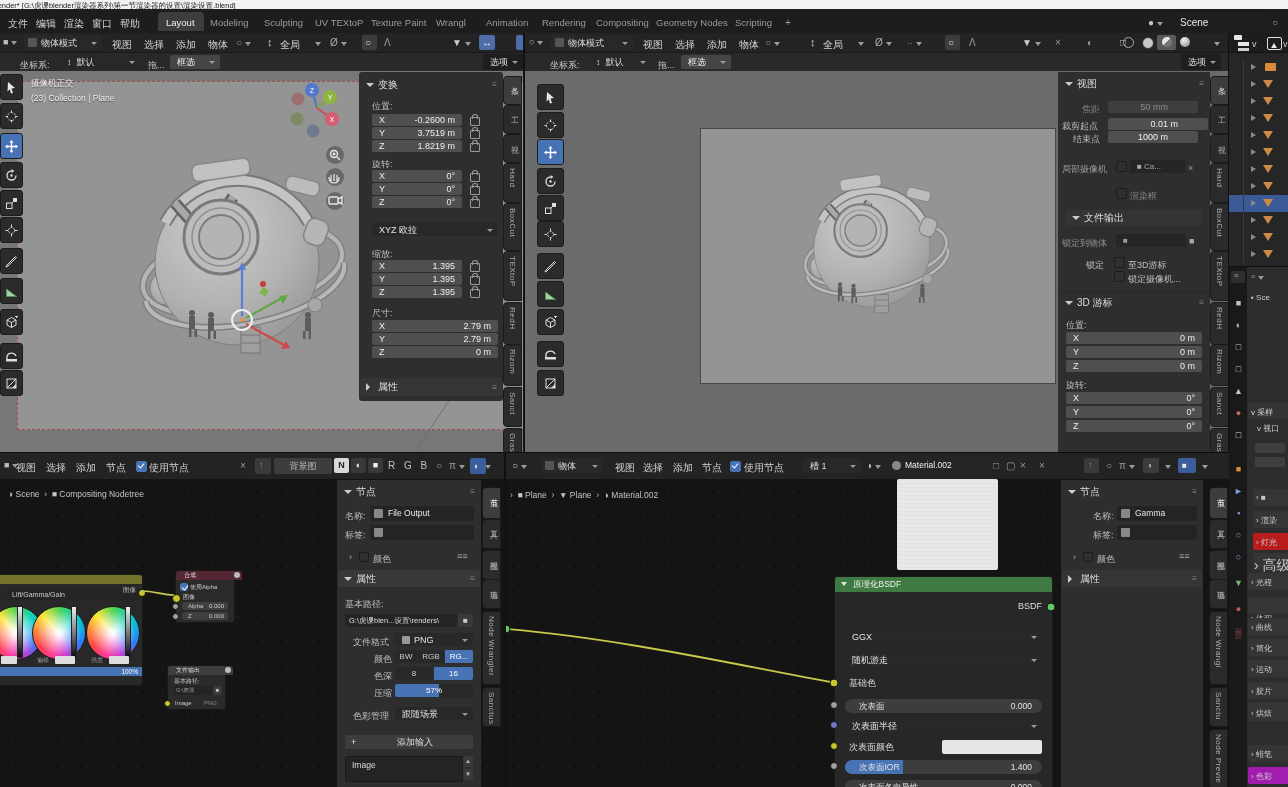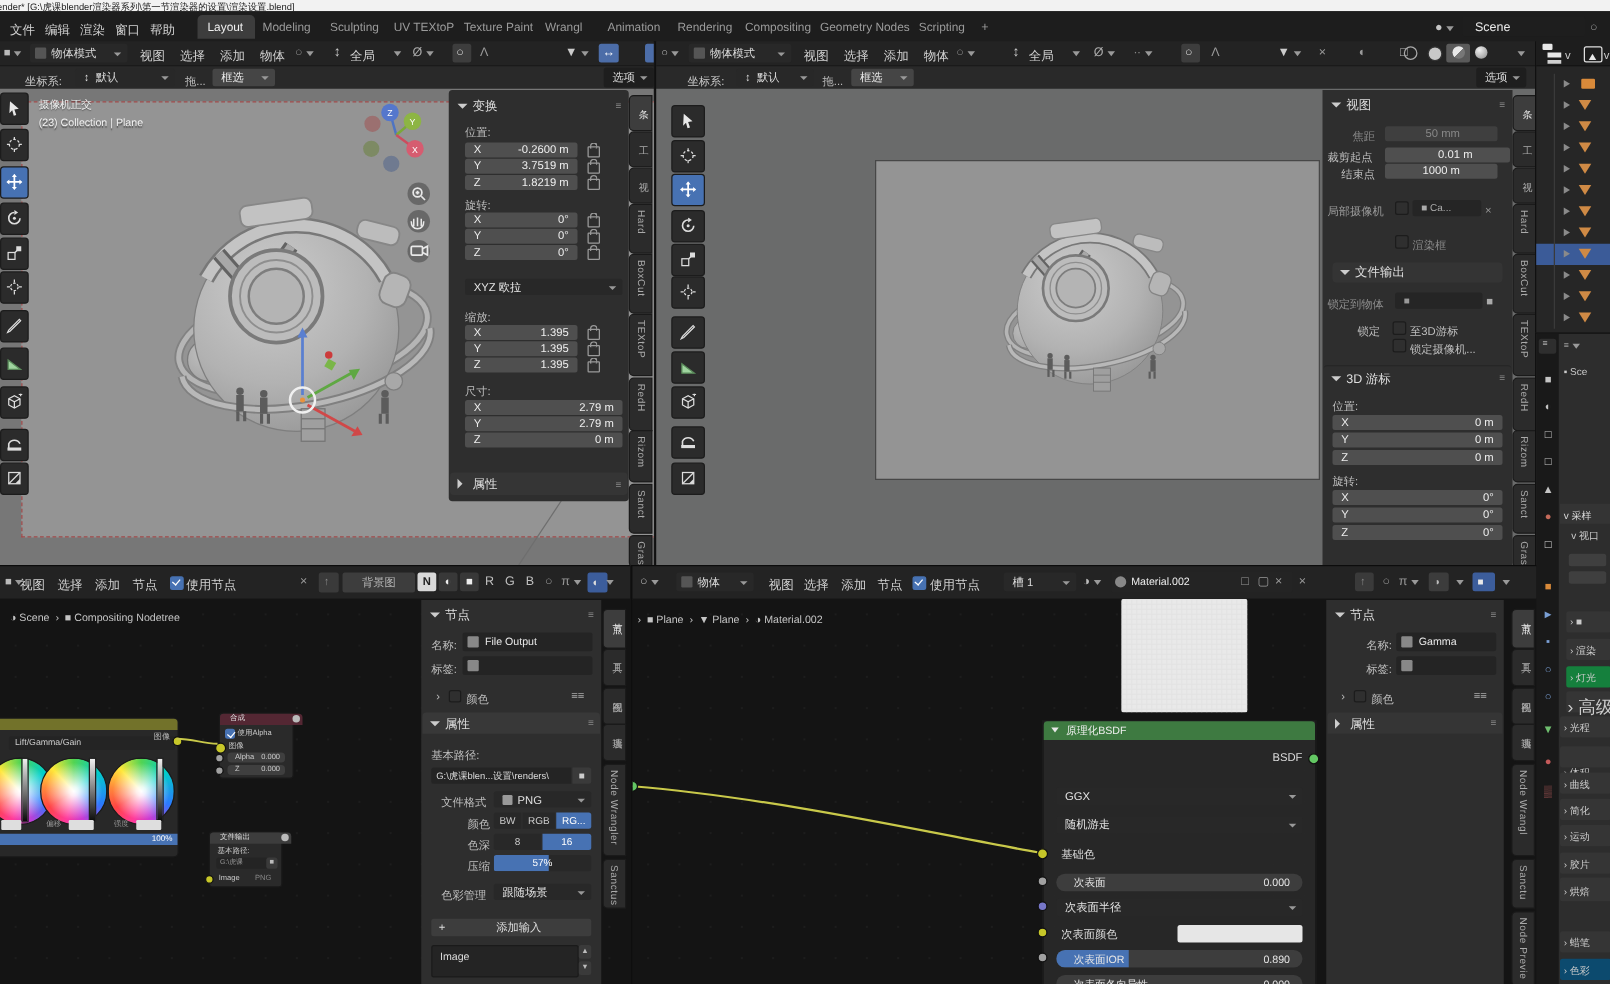--- a/index.html
+++ b/index.html
@@ -721,21 +721,21 @@
       <span style="position:absolute;left:9px;top:2px;color:#ccc;font-size:8px">v 视口</span>
     </div>
     <div class="ab" style="left: 26px; top: 176px; width: 30px; height: 10px; background: rgb(63, 63, 63); border-radius: 2px;"></div>
     <div class="ab" style="left: 26px; top: 190px; width: 30px; height: 10px; background: rgb(63, 63, 63); border-radius: 2px;"></div>
     <div class="ab" style="left: 24px; top: 222px; width: 36px; height: 17px; background: rgb(53, 53, 53); border-radius: 2px;">
       <span style="position:absolute;left:3px;top:4px;color:#ccc;font-size:8px;white-space:nowrap">› ■</span>
     </div>
     <div class="ab" style="left: 24px; top: 244px; width: 36px; height: 17px; background: rgb(53, 53, 53); border-radius: 2px;">
       <span style="position:absolute;left:3px;top:4px;color:#ccc;font-size:8px;white-space:nowrap">› 渲染</span>
     </div>
-    <div class="ab" style="left: 24px; top: 266px; width: 36px; height: 17px; background: #15803d; border-radius: 2px;">
+    <div class="ab" style="left: 24px; top: 266px; width: 36px; height: 17px; background: #b91c1c; border-radius: 2px;">
       <span style="position:absolute;left:3px;top:4px;color:#ccc;font-size:8px;white-space:nowrap">› 灯光</span>
     </div>
     <div class="ab" style="left: 24px; top: 286px; width: 36px; height: 17px; background: rgb(53, 53, 53); border-radius: 2px;">
       <span style="position:absolute;left:1px;top:4px;color:#ccc;font-size:14px;white-space:nowrap">› 高级</span>
     </div>
     <div class="ab" style="left: 19px; top: 306px; width: 41px; height: 17px; background: rgb(53, 53, 53); border-radius: 2px;">
       <span style="position:absolute;left:3px;top:4px;color:#ccc;font-size:8px;white-space:nowrap">› 光程</span>
     </div>
     <div class="ab" style="left: 19px; top: 330px; width: 41px; height: 17px; background: rgb(53, 53, 53); border-radius: 2px;">
       <span style="position:absolute;left:3px;top:16px;color:#ccc;font-size:8px;white-space:nowrap">› 体积</span>
@@ -754,21 +754,21 @@
     </div>
     <div class="ab" style="left: 19px; top: 435px; width: 41px; height: 17px; background: rgb(53, 53, 53); border-radius: 2px;">
       <span style="position:absolute;left:3px;top:4px;color:#ccc;font-size:8px;white-space:nowrap">› 性能</span>
     </div>
     <div class="ab" style="left: 19px; top: 437px; width: 52px; height: 17px; background: rgb(53, 53, 53); border-radius: 2px; padding-left: 15px;">
       <span style="position:absolute;left:3px;top:4px;color:#ccc;font-size:8px;white-space:nowrap">› 烘焙</span>
     </div>
     <div class="ab" style="left: 19px; top: 478px; width: 41px; height: 17px; background: rgb(53, 53, 53); border-radius: 2px;">
       <span style="position:absolute;left:3px;top:4px;color:#ccc;font-size:8px;white-space:nowrap">› 蜡笔</span>
     </div>
-    <div class="ab" style="left: 19px; top: 500px; width: 41px; height: 17px; background: #0c4a6e; border-radius: 2px;">
+    <div class="ab" style="left: 19px; top: 500px; width: 41px; height: 17px; background: #a21caf; border-radius: 2px;">
       <span style="position:absolute;left:3px;top:4px;color:#ccc;font-size:8px;white-space:nowrap">› 色彩</span>
     </div>
   </div>
 
 <div id="comp" class="ab" style="left:0;top:452px;width:504px;height:335px;background:#141414;border-top:1px solid #0c0c0c">
  <div class="ab" style="left:0;top:0;width:504px;height:26px;background:#232323;border-bottom:1px solid #161616">
   <div class="tx" style="left:4px;top:8px;font-size:9px;color:#bbb">■<i class="car"></i></div>
   <div class="menu" style="left:16px;top:8px">视图</div>
   <div class="menu" style="left:46px;top:8px">选择</div>
   <div class="menu" style="left:76px;top:8px">添加</div>
@@ -958,21 +958,21 @@
    <div class="dd" style="left:10px;top:76px;width:197px;height:14px">
           <span class="l" style="color:#e5e5e5">随机游走</span>
         </div>
    <div class="tx" style="left:14px;top:102px;color:#ddd;font-size:9px">基础色</div>
    <div class="ab" style="left:10px;top:122px;width:197px;height:14px;background:#3d3d3d;border-radius:7px;color:#e5e5e5;font-size:8.5px;line-height:14px"><span style="margin-left:14px">次表面</span><span style="position:absolute;right:10px">0.000</span></div>
    <div class="dd" style="left:10px;top:142px;width:197px;height:14px">
           <span class="l" style="color:#e5e5e5">次表面半径</span>
         </div>
    <div class="tx" style="left:14px;top:166px;color:#ddd;font-size:9px">次表面颜色</div>
    <div class="ab" style="left:107px;top:163px;width:100px;height:14px;background:#e6e6e6;border-radius:2px"></div>
-   <div class="ab" style="left:10px;top:183px;width:197px;height:14px;background:#3d3d3d;border-radius:7px;overflow:hidden;color:#e5e5e5;font-size:8.5px;line-height:14px"><span style="position:absolute;left:0;top:0;width:58px;height:14px;background:#4772b3"></span><span style="margin-left:14px;position:relative">次表面IOR</span><span style="position:absolute;right:10px">0.890</span></div>
+   <div class="ab" style="left:10px;top:183px;width:197px;height:14px;background:#3d3d3d;border-radius:7px;overflow:hidden;color:#e5e5e5;font-size:8.5px;line-height:14px"><span style="position:absolute;left:0;top:0;width:58px;height:14px;background:#4772b3"></span><span style="margin-left:14px;position:relative">次表面IOR</span><span style="position:absolute;right:10px">1.400</span></div>
    <div class="ab" style="left:10px;top:203px;width:197px;height:14px;background:#3d3d3d;border-radius:7px;color:#e5e5e5;font-size:8.5px;line-height:14px"><span style="margin-left:14px">次表面各向异性</span><span style="position:absolute;right:10px">0.000</span></div>
   </div>
   <svg class="ab" style="left:0;top:0" width="723" height="309">
    <path d="M0,150 C 120,160 250,190 325,203" stroke="#c9c94a" stroke-width="1.8" fill="none"></path>
    <circle cx="545" cy="128" r="4" fill="#63c763" stroke="#111"></circle>
    <circle cx="328" cy="204" r="4" fill="#c7c729" stroke="#111"></circle>
    <circle cx="328" cy="226" r="3.5" fill="#a1a1a1" stroke="#111"></circle>
    <circle cx="328" cy="246" r="3.5" fill="#7777c9" stroke="#111"></circle>
    <circle cx="328" cy="267" r="3.5" fill="#c7c729" stroke="#111"></circle>
         <circle cx="328" cy="287" r="3.5" fill="#a1a1a1" stroke="#111"></circle>

